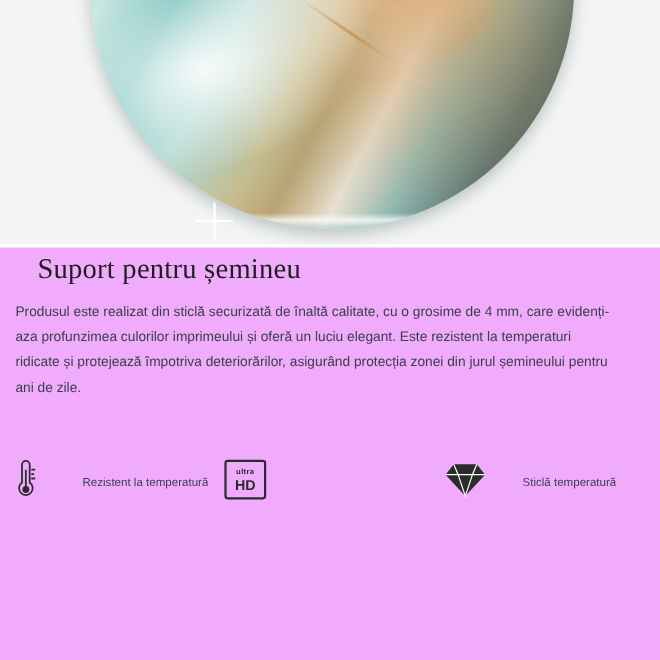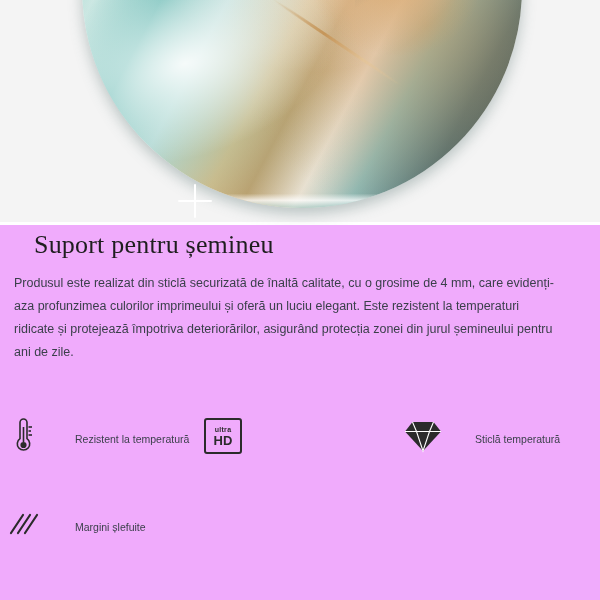--- a/index.html
+++ b/index.html
@@ -274,26 +274,16 @@
     <div class="feature">
       <div class="feature-icon">
         <svg width="38" height="34" viewBox="0 0 38 34" fill="#2b2b2b">
           <path d="M8.5 3 H29.5 L37 12.5 L19 32 L1 12.5 Z"></path>
           <path d="M8.5 3 L12.5 12.5 L1 12.5 M29.5 3 L25.5 12.5 L37 12.5 M12.5 12.5 H25.5 M12.5 12.5 L19 32 L25.5 12.5" stroke="#ffffff" stroke-width="1.1" fill="none"></path>
         </svg>
       </div>
       <div class="feature-label">Sticlă temperatură</div>
     </div>
 
-    <div class="feature">
-      <div class="feature-icon">
-        <svg width="36" height="32" viewBox="0 0 36 32" stroke="#2b2b2b" stroke-width="2.2" fill="none" stroke-linecap="round">
-          <line x1="6" y1="25" x2="18" y2="7"></line>
-          <line x1="13" y1="25" x2="25" y2="7"></line>
-          <line x1="20" y1="25" x2="32" y2="7"></line>
-        </svg>
-      </div>
-      <div class="feature-label">Margini șlefuite</div>
-    </div>
 
 
   </div>
 </div>
 
 </body></html>

